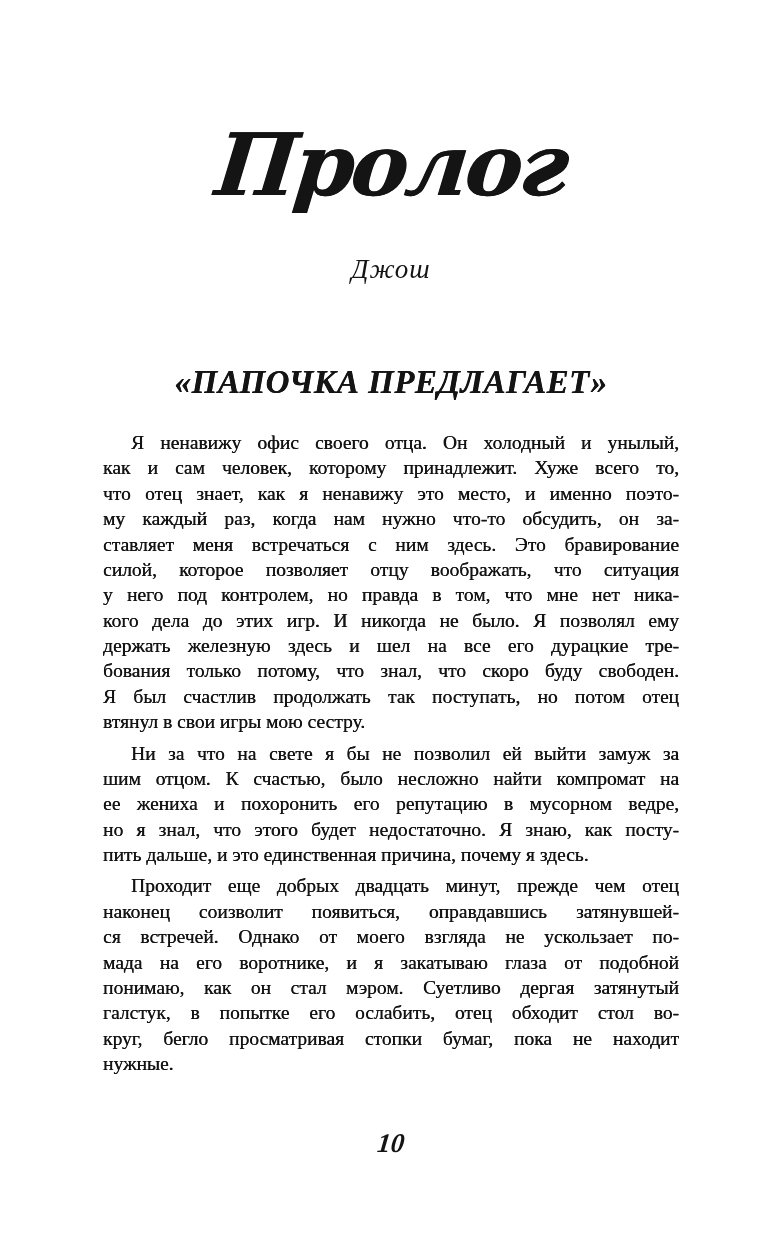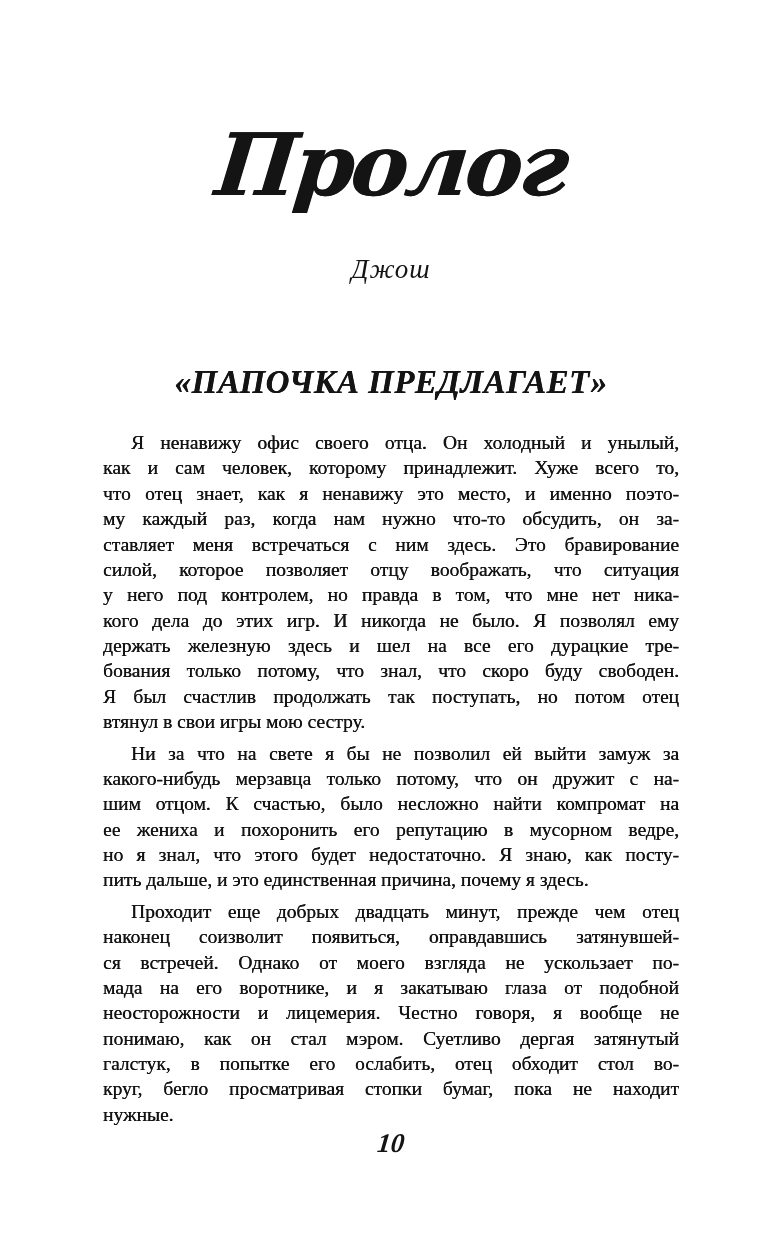--- a/index.html
+++ b/index.html
@@ -109,32 +109,30 @@
         <div class="line">силой, которое позволяет отцу воображать, что ситуация</div>
         <div class="line">у него под контролем, но правда в том, что мне нет ника-</div>
         <div class="line">кого дела до этих игр. И никогда не было. Я позволял ему</div>
         <div class="line">держать железную здесь и шел на все его дурацкие тре-</div>
         <div class="line">бования только потому, что знал, что скоро буду свободен.</div>
         <div class="line">Я был счастлив продолжать так поступать, но потом отец</div>
         <div class="line last">втянул в свои игры мою сестру.</div>
       </div>
       <div class="paragraph">
         <div class="line first">Ни за что на свете я бы не позволил ей выйти замуж за</div>
-        <div class="line">какого-нибудь мерзавца только потому, что он дружит с на-</div>
         <div class="line">шим отцом. К счастью, было несложно найти компромат на</div>
         <div class="line">ее жениха и похоронить его репутацию в мусорном ведре,</div>
         <div class="line">но я знал, что этого будет недостаточно. Я знаю, как посту-</div>
         <div class="line last">пить дальше, и это единственная причина, почему я здесь.</div>
       </div>
       <div class="paragraph">
         <div class="line first">Проходит еще добрых двадцать минут, прежде чем отец</div>
         <div class="line">наконец соизволит появиться, оправдавшись затянувшей-</div>
         <div class="line">ся встречей. Однако от моего взгляда не ускользает по-</div>
         <div class="line">мада на его воротнике, и я закатываю глаза от подобной</div>
-        <div class="line">неосторожности и лицемерия. Честно говоря, я вообще не</div>
         <div class="line">понимаю, как он стал мэром. Суетливо дергая затянутый</div>
         <div class="line">галстук, в попытке его ослабить, отец обходит стол во-</div>
         <div class="line">круг, бегло просматривая стопки бумаг, пока не находит</div>
         <div class="line last">нужные.</div>
       </div>
     </div>
 
   <div class="page-number">10</div>
 
 </div>

